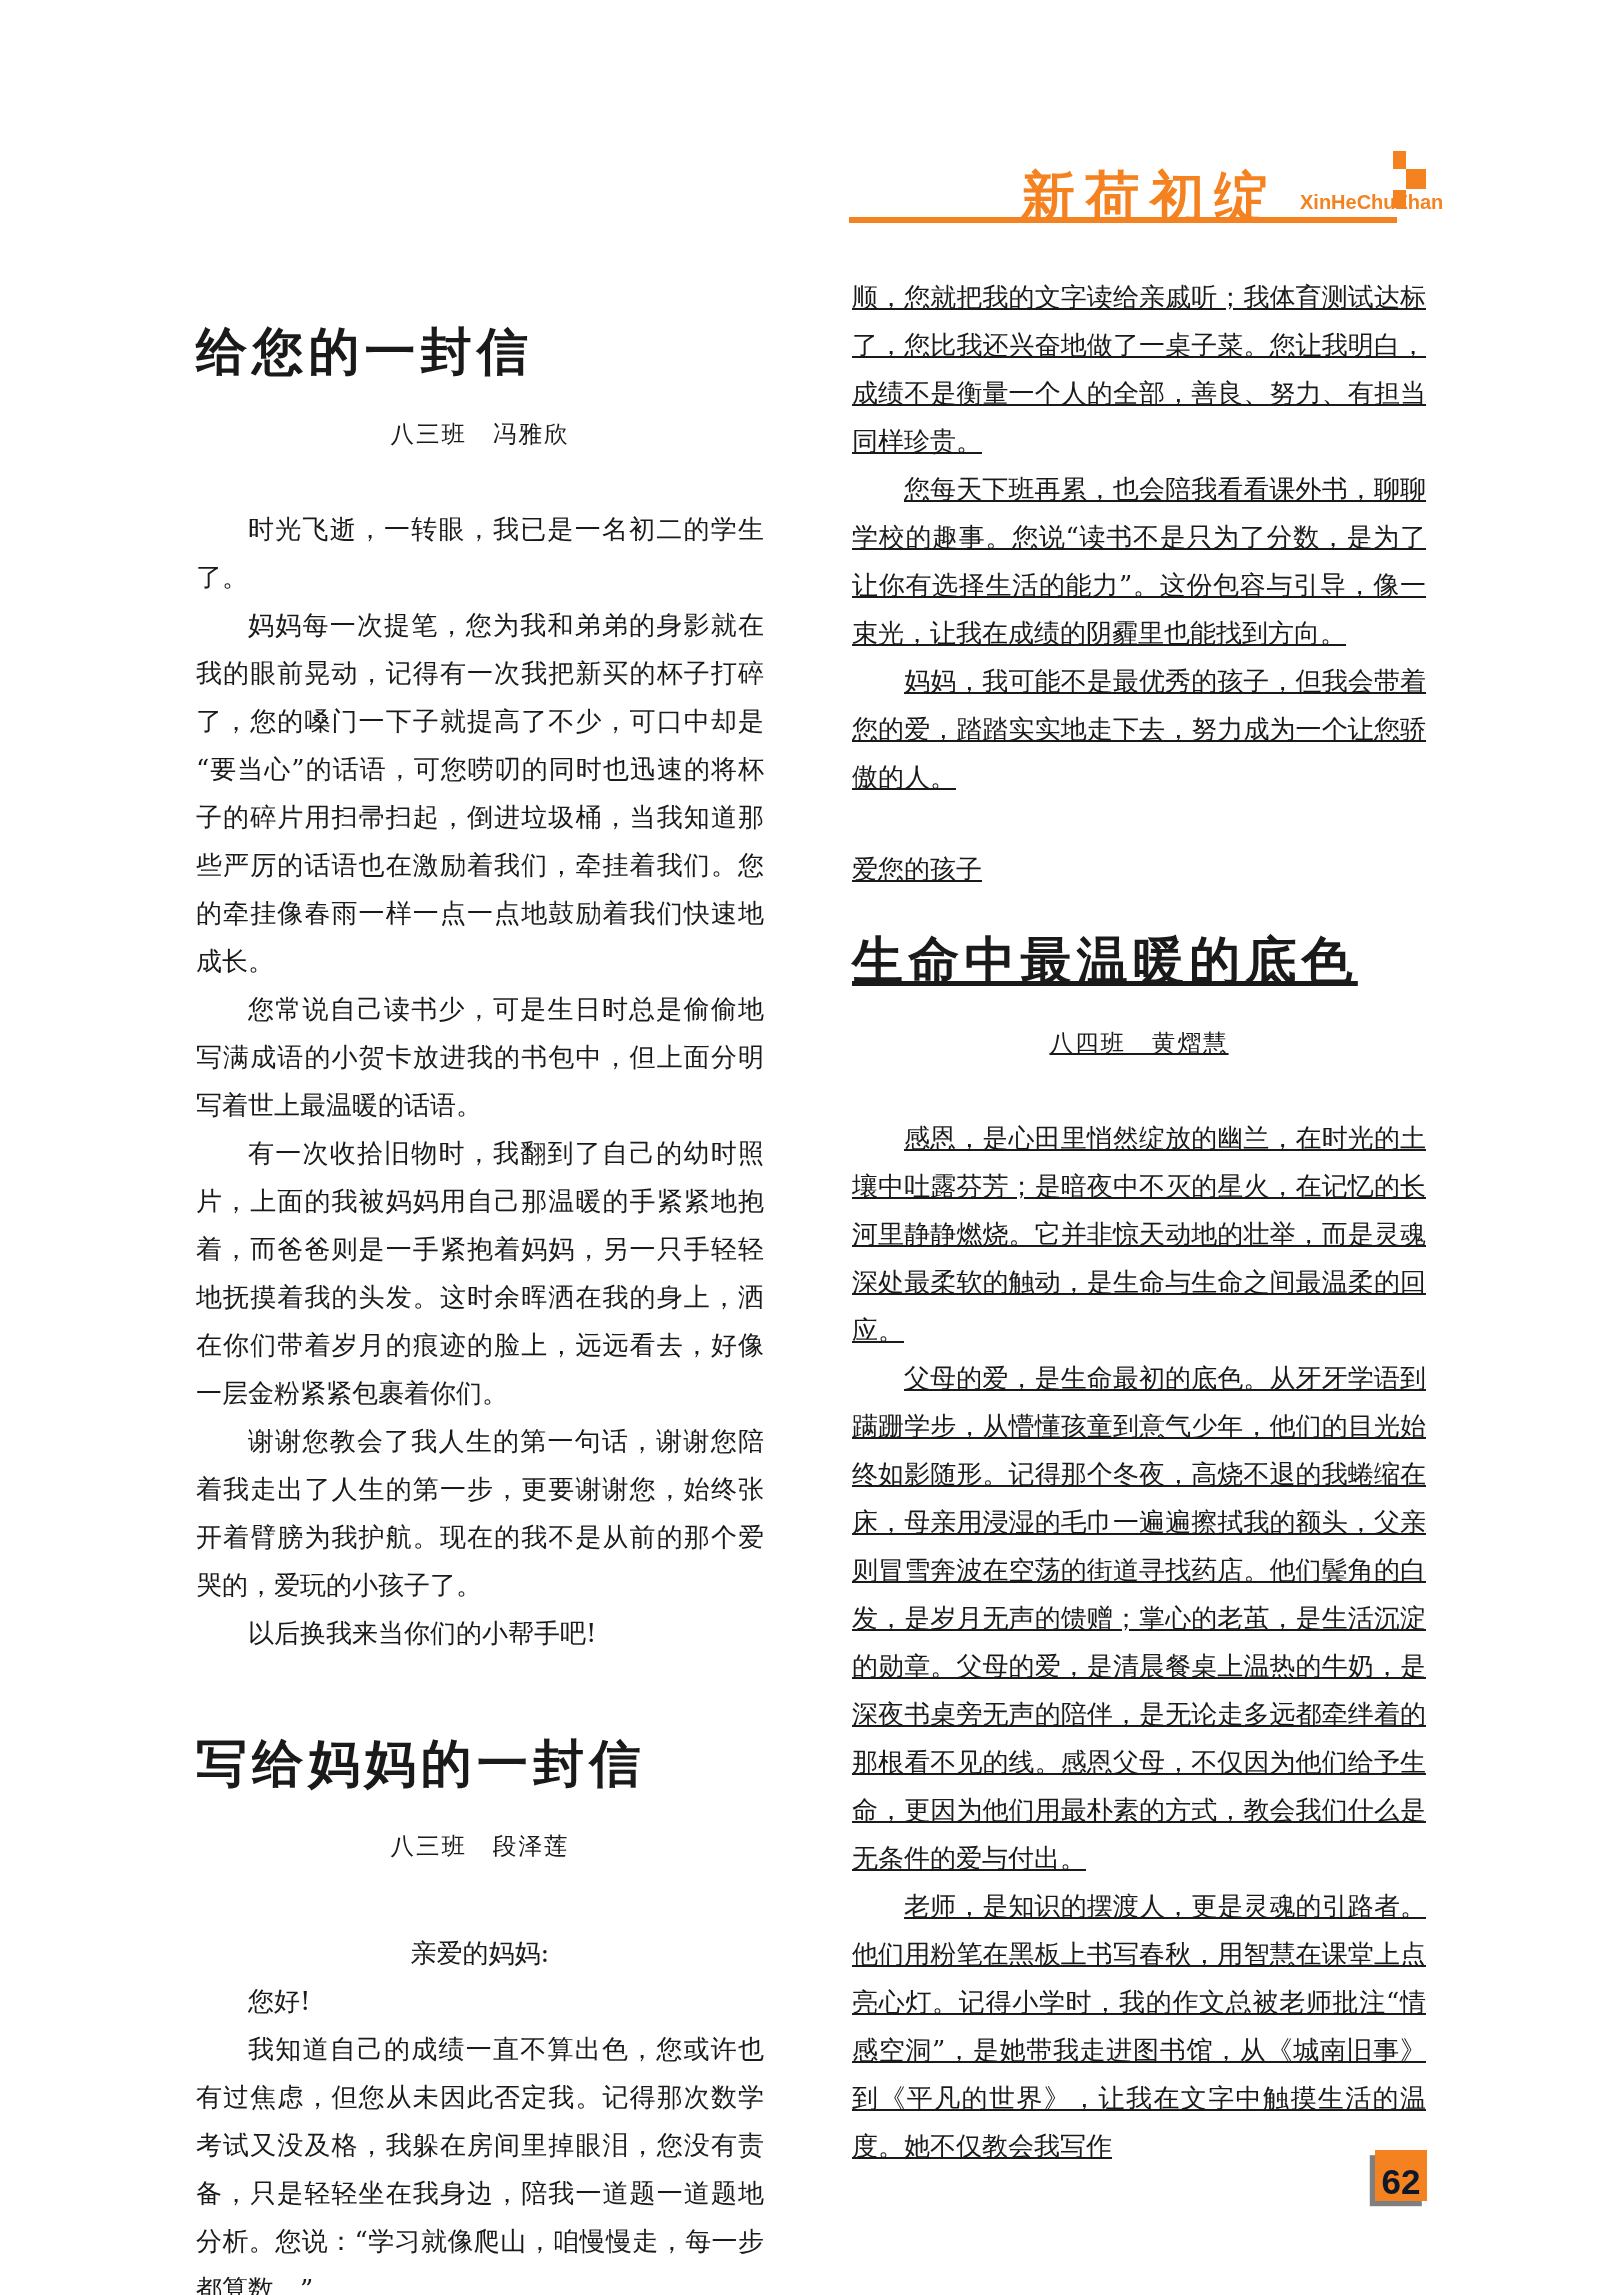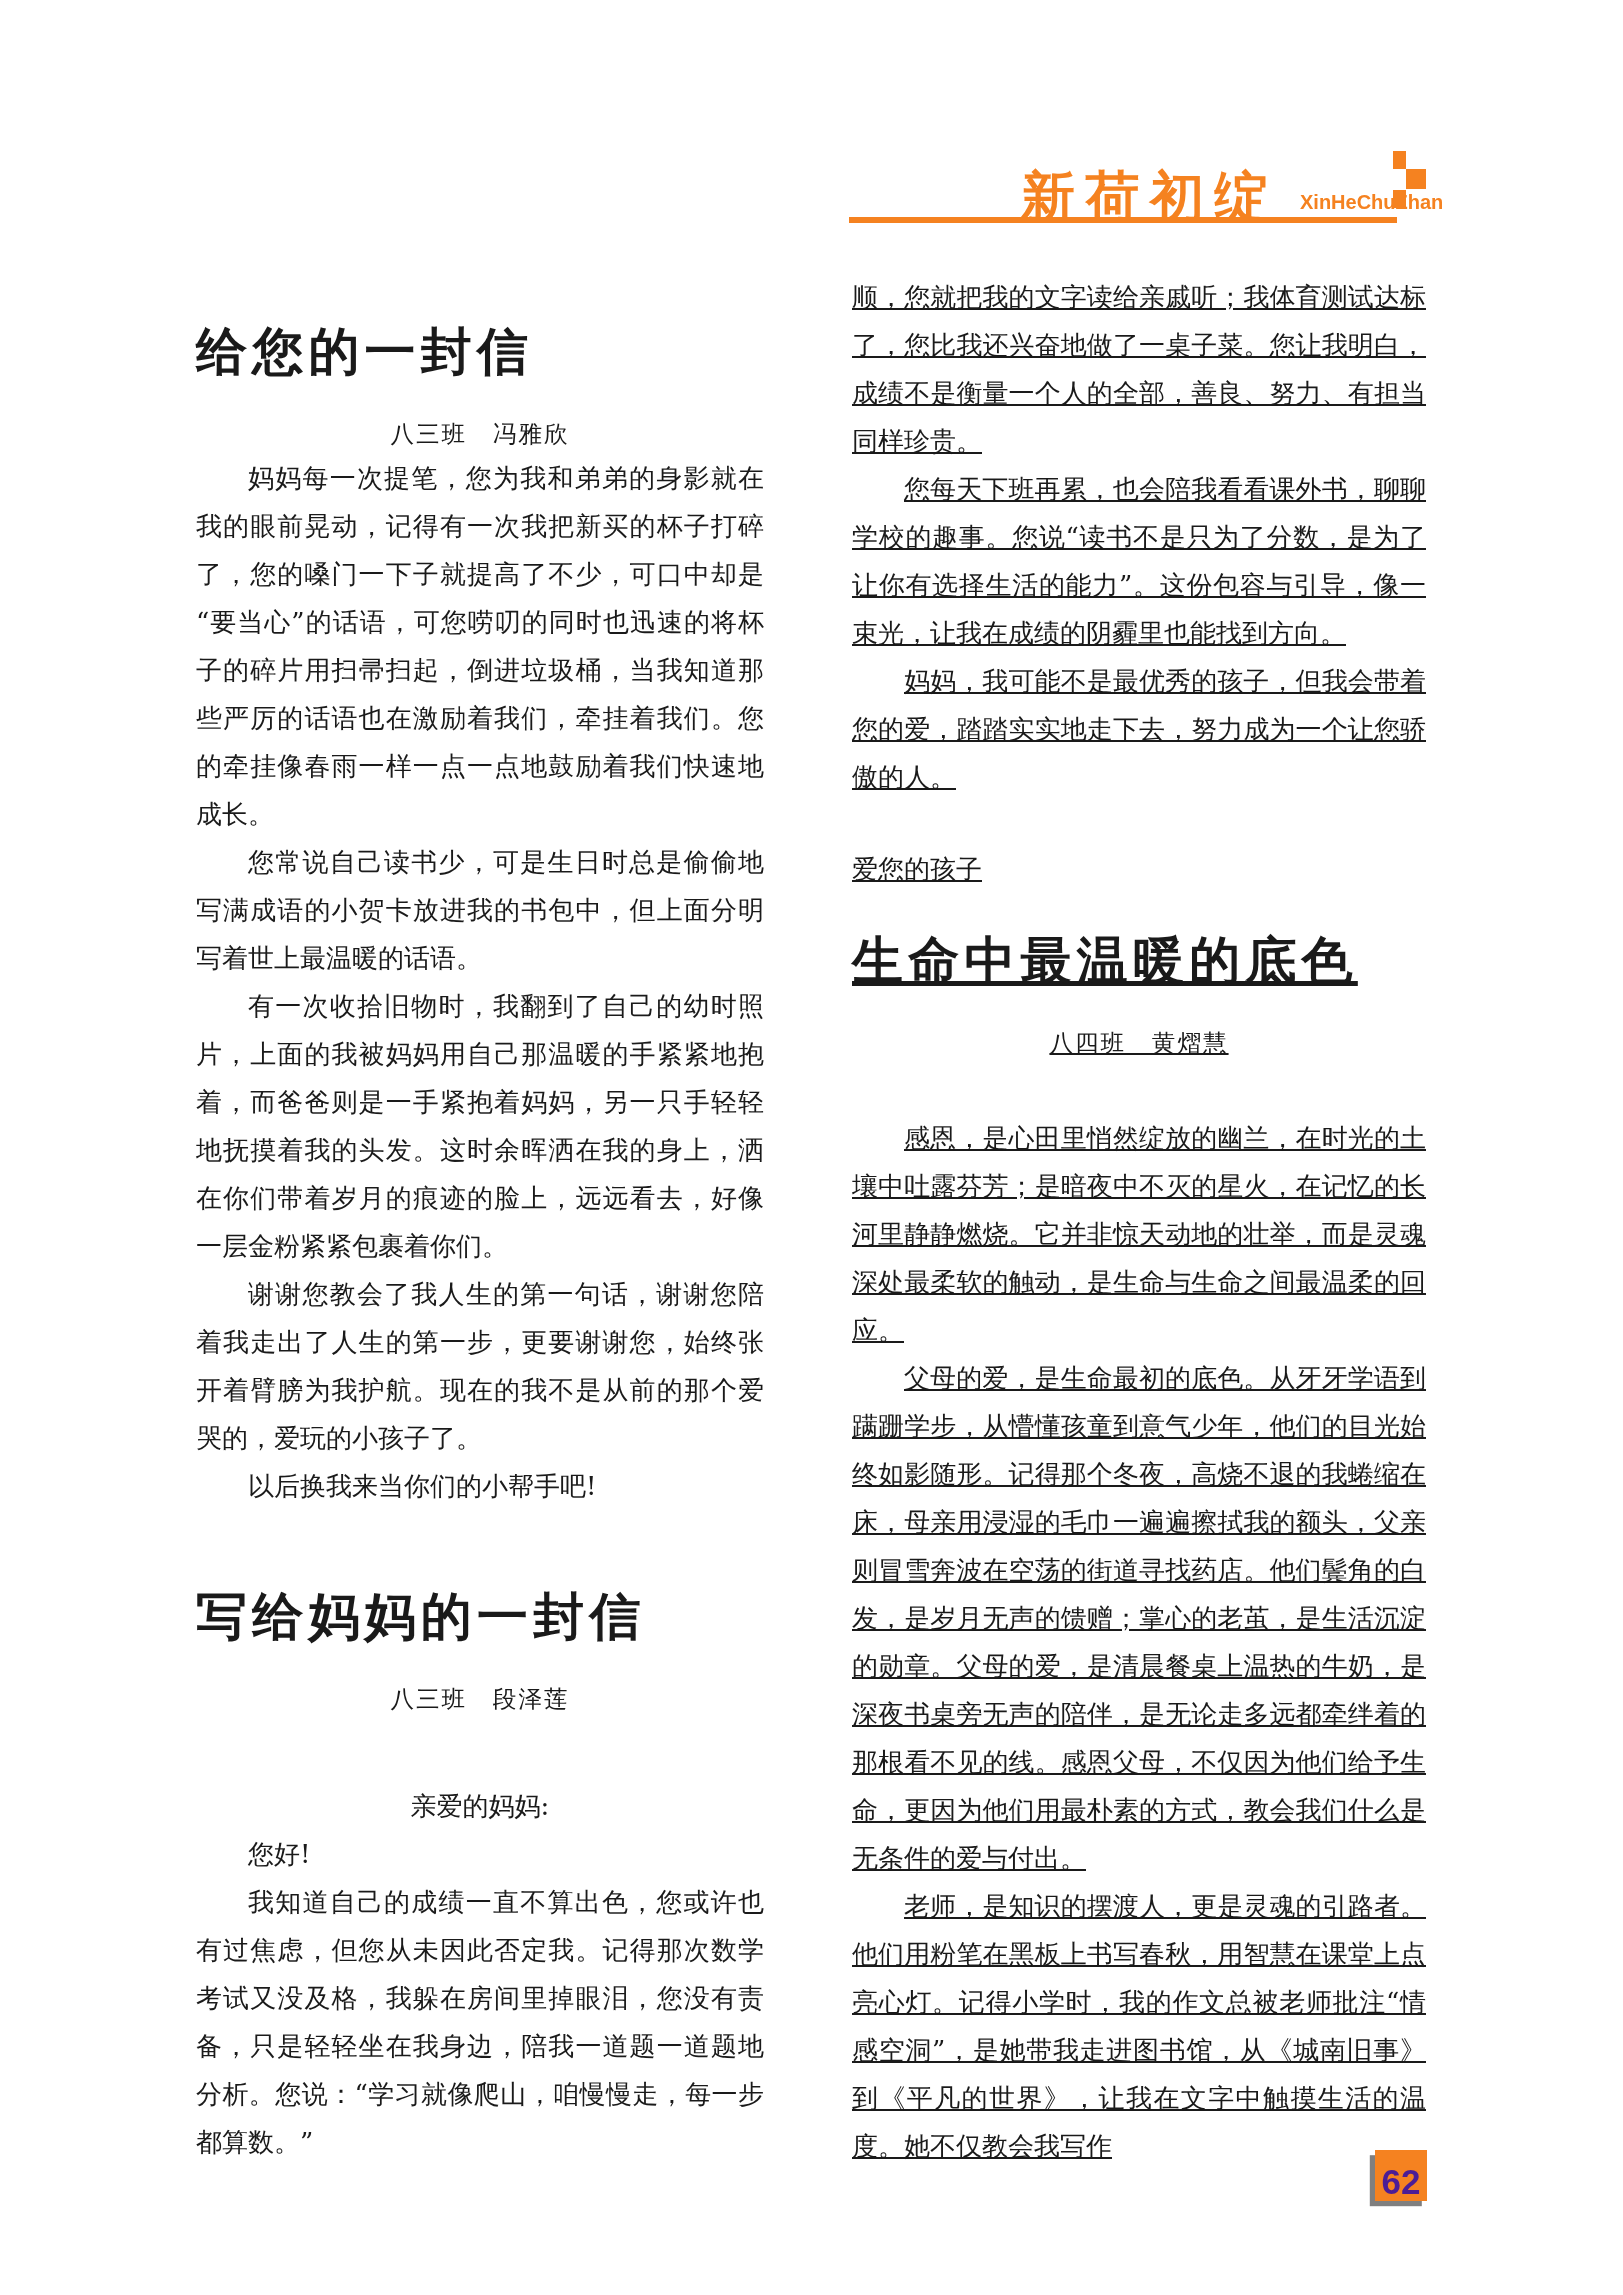--- a/index.html
+++ b/index.html
@@ -120,21 +120,21 @@
     top: 2150px;
     width: 52px;
     height: 51px;
     background: #F58220;
     box-shadow: -5.2px 5.2px 0 0 #7F7F7F;
     display: flex;
     align-items: center;
     justify-content: center;
   }
   .page-badge span {
-    color: #4c1d95;
+    color: #0f172a;
     font-size: 35px;
     font-weight: bold;
     font-family: "Liberation Sans", sans-serif;
     margin-top: 12px;
   }
 </style>
 </head>
 <body>
 
 <div class="page">
@@ -148,20 +148,21 @@
       <div class="sq sq2"></div>
       <div class="sq sq3"></div>
     </div>
   </div>
 
   <div class="col col-left">
 
     <section>
       <h1 class="essay-title">给您的一封信</h1>
       <div class="byline">八三班　冯雅欣</div>
+      <p class="para first-para">时光飞逝，一转眼，我已是一名初二的学生了。</p>
       <p class="para">妈妈每一次提笔，您为我和弟弟的身影就在我的眼前晃动，记得有一次我把新买的杯子打碎了，您的嗓门一下子就提高了不少，可口中却是“要当心”的话语，可您唠叨的同时也迅速的将杯子的碎片用扫帚扫起，倒进垃圾桶，当我知道那些严厉的话语也在激励着我们，牵挂着我们。您的牵挂像春雨一样一点一点地鼓励着我们快速地成长。</p>
       <p class="para">您常说自己读书少，可是生日时总是偷偷地写满成语的小贺卡放进我的书包中，但上面分明写着世上最温暖的话语。</p>
       <p class="para">有一次收拾旧物时，我翻到了自己的幼时照片，上面的我被妈妈用自己那温暖的手紧紧地抱着，而爸爸则是一手紧抱着妈妈，另一只手轻轻地抚摸着我的头发。这时余晖洒在我的身上，洒在你们带着岁月的痕迹的脸上，远远看去，好像一层金粉紧紧包裹着你们。</p>
       <p class="para">谢谢您教会了我人生的第一句话，谢谢您陪着我走出了人生的第一步，更要谢谢您，始终张开着臂膀为我护航。现在的我不是从前的那个爱哭的，爱玩的小孩子了。</p>
       <p class="para">以后换我来当你们的小帮手吧!</p>
     </section>
 
     <section>
       <h1 class="essay-title title-gap">写给妈妈的一封信</h1>
       <div class="byline">八三班　段泽莲</div>

